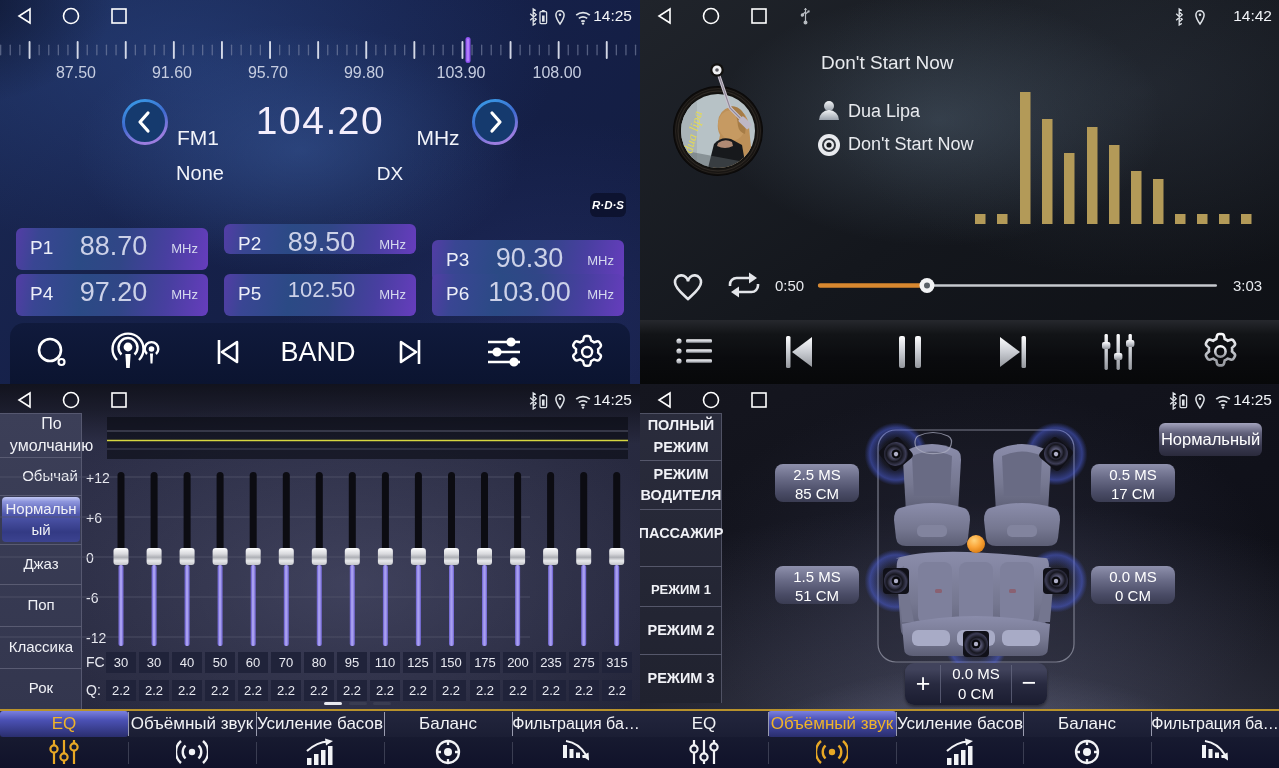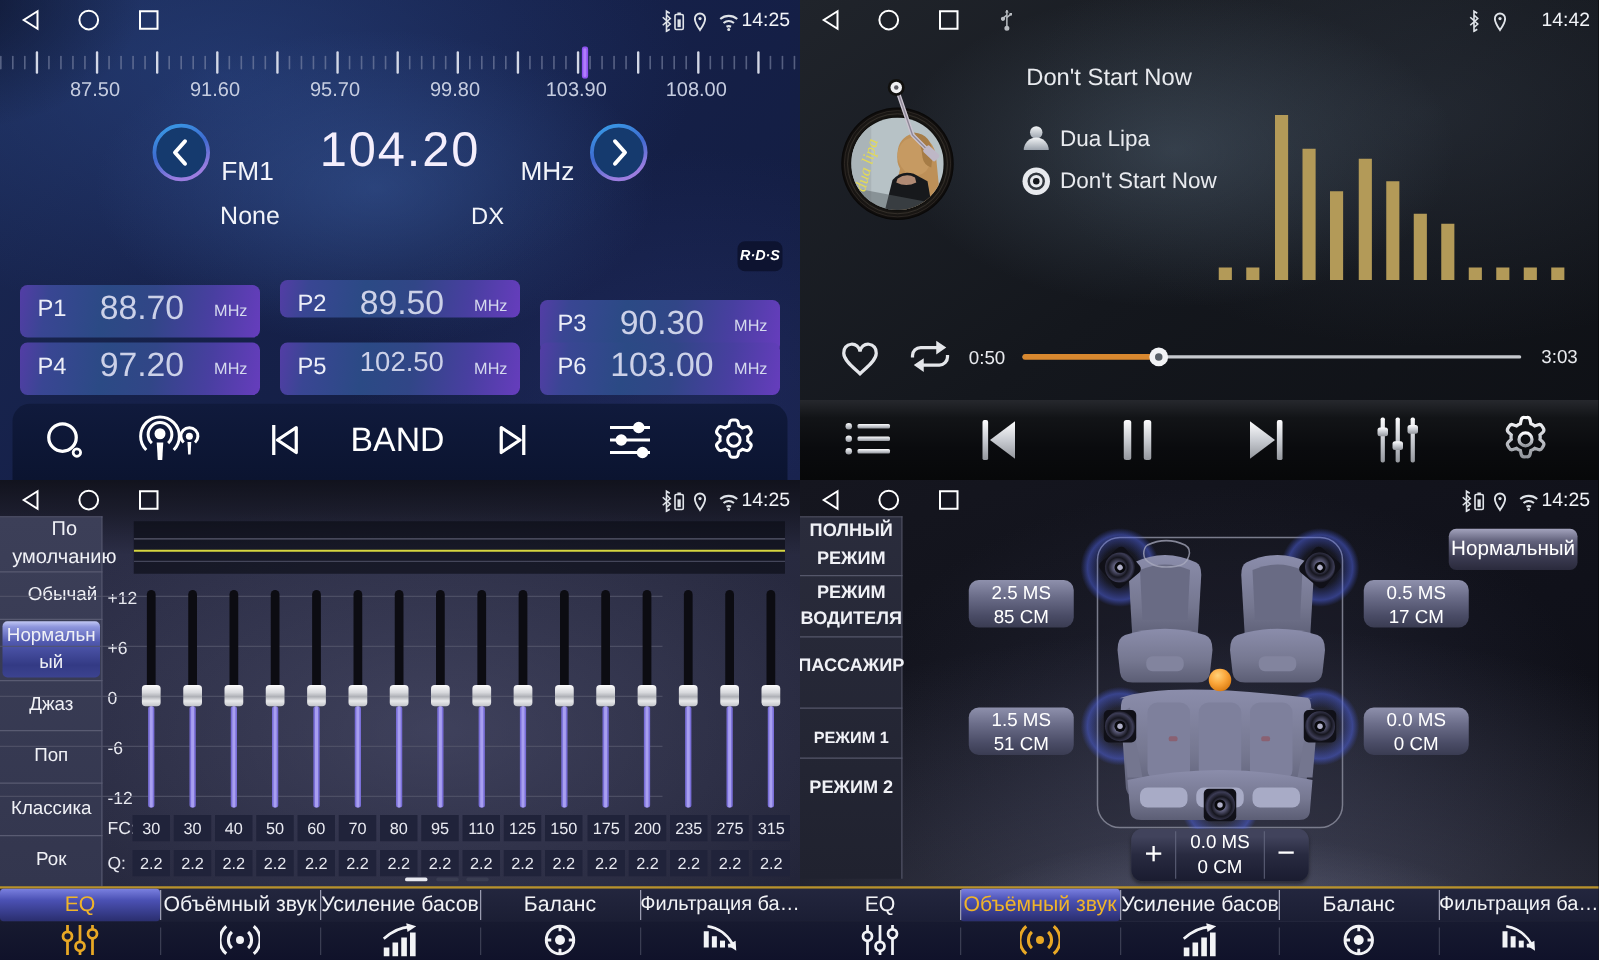--- a/index.html
+++ b/index.html
@@ -615,20 +615,21 @@
       </g>
       <text x="618" y="15" text-anchor="end" font-size="15.5" fill="#f2f4f8">14:25</text>
     </svg>
 <div class="abs" style="left:0;top:29px;width:82px;height:290px;
 background:linear-gradient(180deg,#2a2c3c,#20222f);border-right:1px solid #505264;border-top:1px solid #505264"></div>
 <div class="abs" style="left:0;top:29px;width:82px;height:47px;display:flex;align-items:center;justify-content:center;text-align:center;font-size:14.5px;font-weight:bold;line-height:1.45;color:#f0f1f6">ПОЛНЫЙ<br>РЕЖИМ</div>
     <div class="abs" style="left:0;top:76px;width:82px;height:49px;border-top:1px solid #55576a;display:flex;align-items:center;justify-content:center;text-align:center;font-size:14.5px;font-weight:bold;line-height:1.45;color:#f0f1f6">РЕЖИМ<br>ВОДИТЕЛЯ</div>
     <div class="abs" style="left:0;top:125px;width:82px;height:49px;border-top:1px solid #55576a;display:flex;align-items:center;justify-content:center;text-align:center;font-size:14.5px;font-weight:bold;line-height:1.45;color:#f0f1f6">ПАССАЖИР</div>
     <div class="abs" style="left:0;top:182px;width:82px;height:48px;border-top:1px solid #55576a;display:flex;align-items:center;justify-content:center;text-align:center;font-size:13px;font-weight:bold;line-height:1.45;color:#f0f1f6">РЕЖИМ 1</div>
     <div class="abs" style="left:0;top:222px;width:82px;height:48px;border-top:1px solid #55576a;display:flex;align-items:center;justify-content:center;text-align:center;font-size:14.5px;font-weight:bold;line-height:1.45;color:#f0f1f6">РЕЖИМ 2</div>
+    <div class="abs" style="left:0;top:270px;width:82px;height:49px;border-top:1px solid #55576a;display:flex;align-items:center;justify-content:center;text-align:center;font-size:14.5px;font-weight:bold;line-height:1.45;color:#f0f1f6">РЕЖИМ 3</div>
     <div class="abs" style="left:519px;top:39px;width:103px;height:33px;border-radius:6px;
 background:linear-gradient(180deg,#a3a3bd 0%,#62627c 30%,#3a3a50 70%,#2a2a3c 100%);
 text-align:center;line-height:33px;font-size:16.5px;color:#fff">Нормальный</div>
 <svg class="abs" style="left:220px;top:36px" width="232" height="250" viewBox="0 0 232 250">
 <defs>
  <linearGradient id="seat" x1="0" y1="0" x2="0" y2="1">
   <stop offset="0" stop-color="#8b8dab"></stop>
           <stop offset="0.6" stop-color="#757790"></stop>
           <stop offset="1" stop-color="#5c5e75"></stop>
  </linearGradient>

